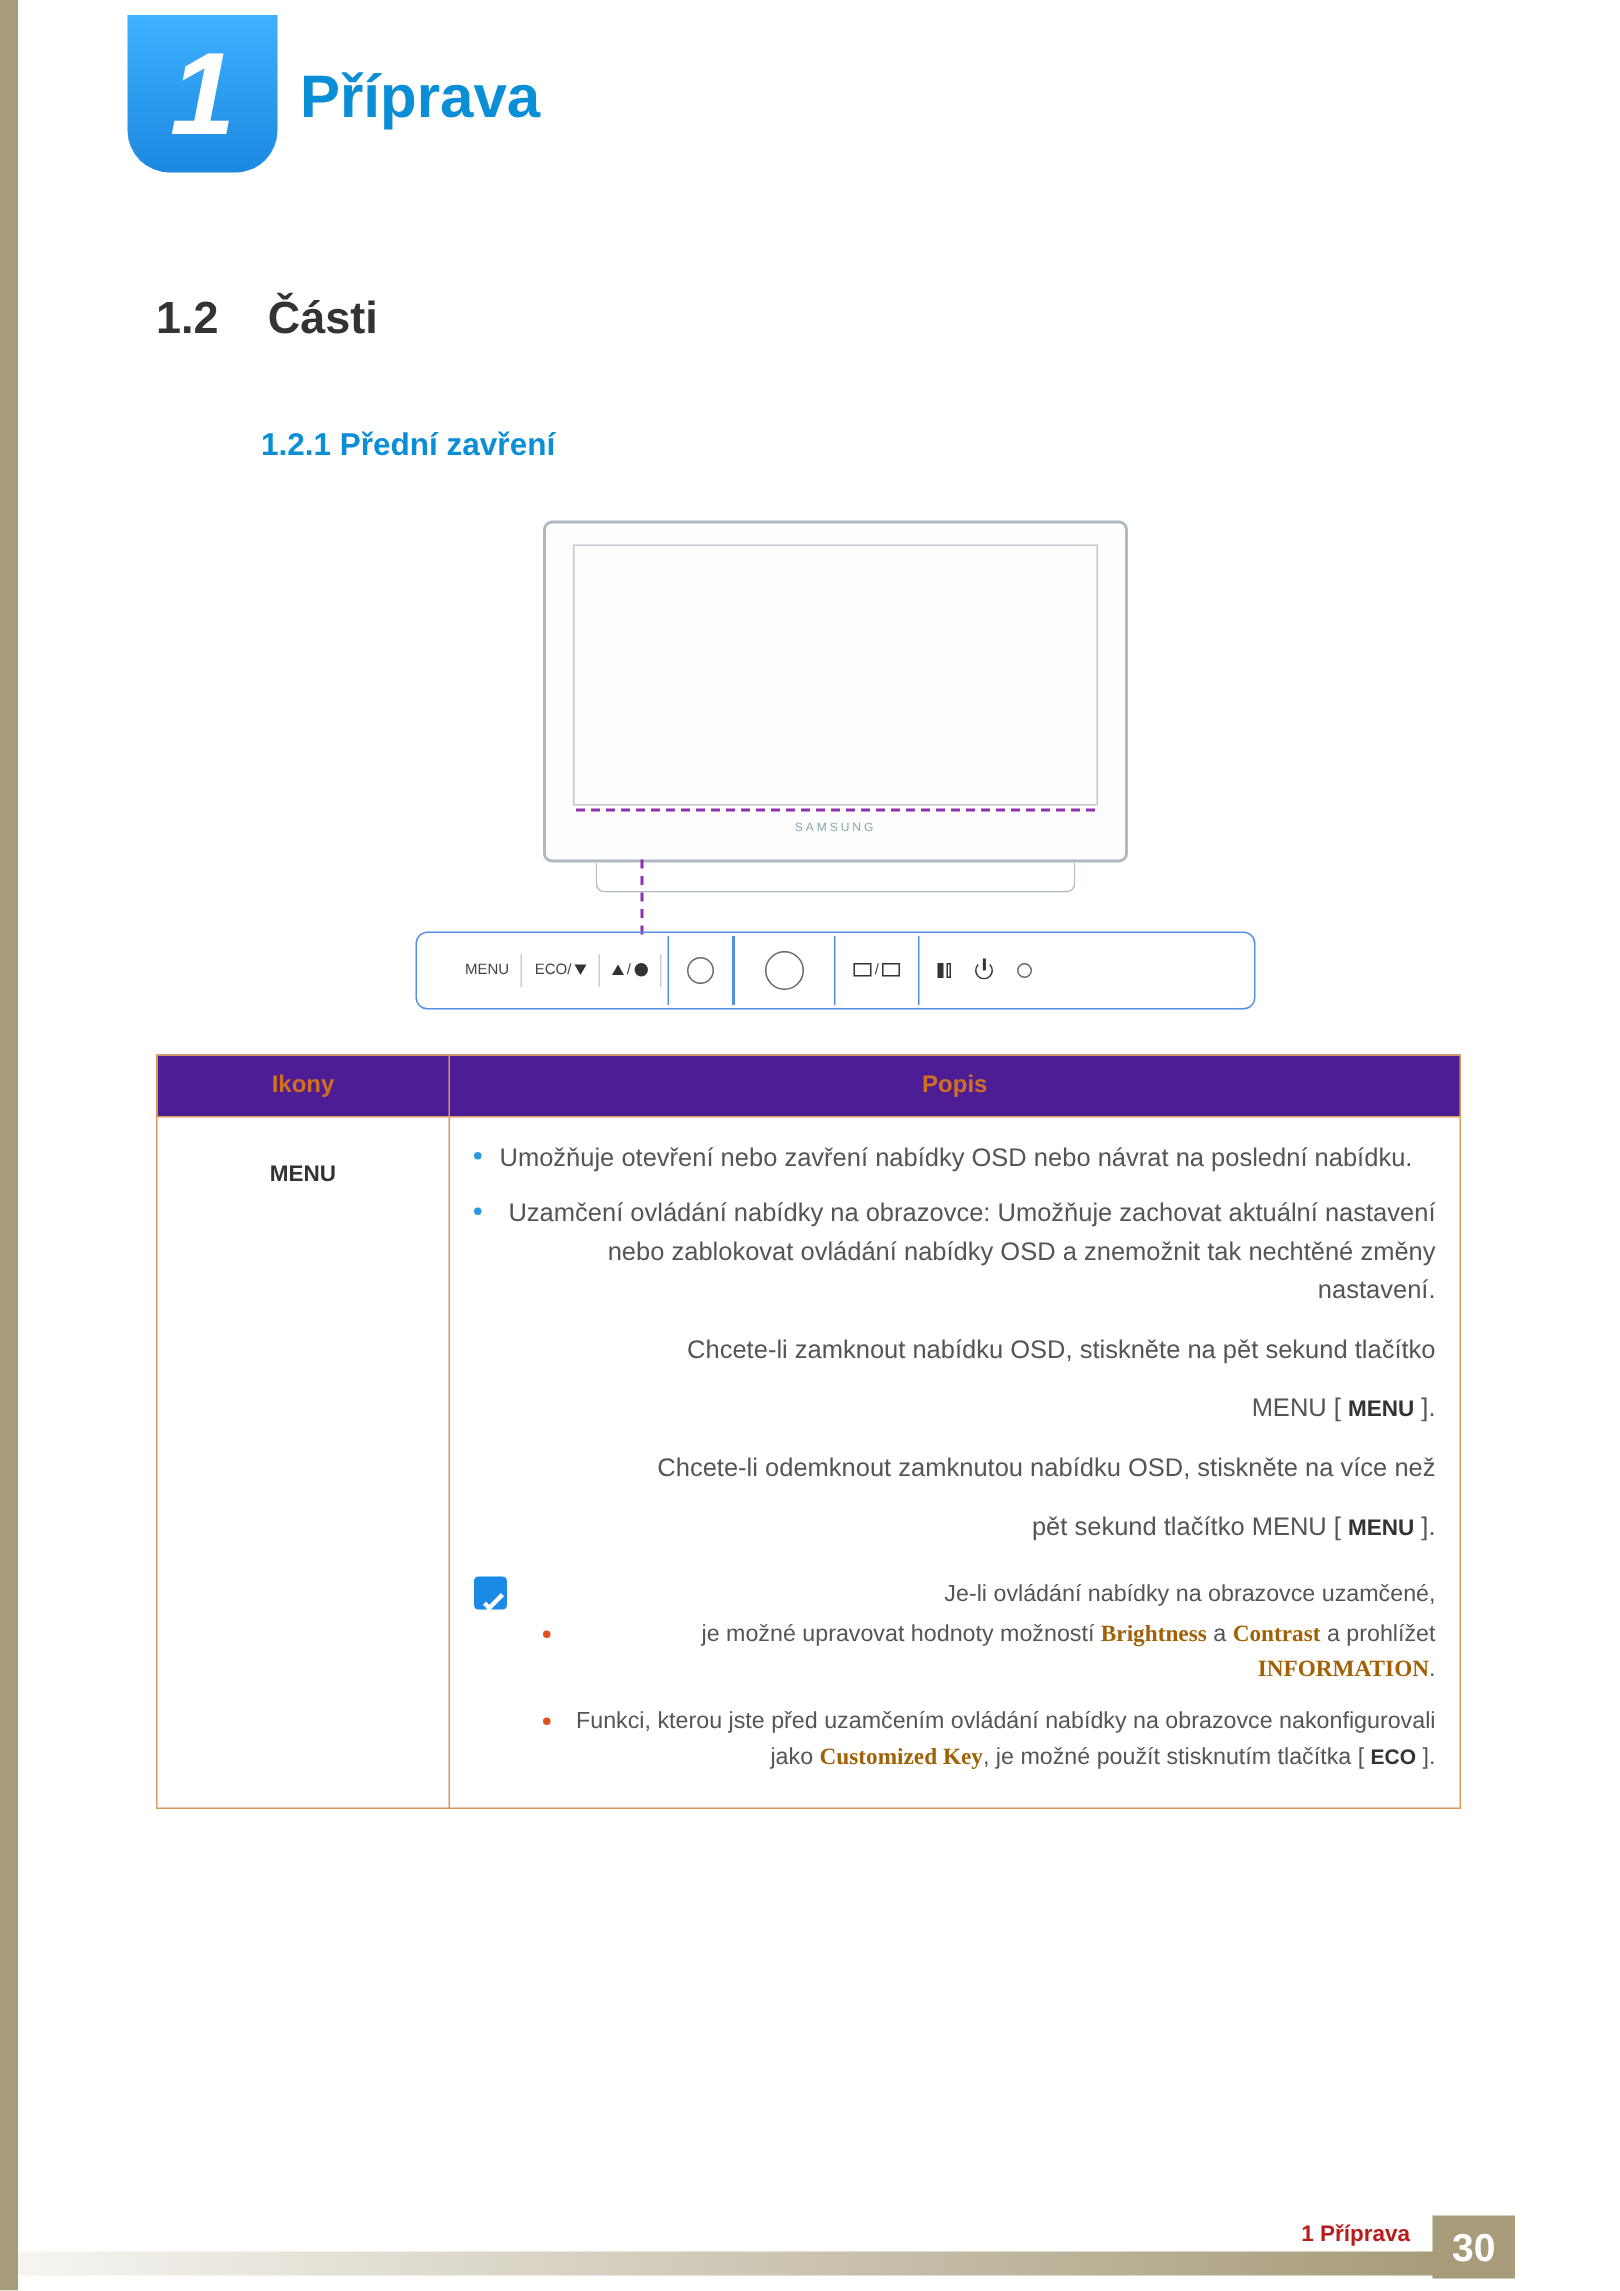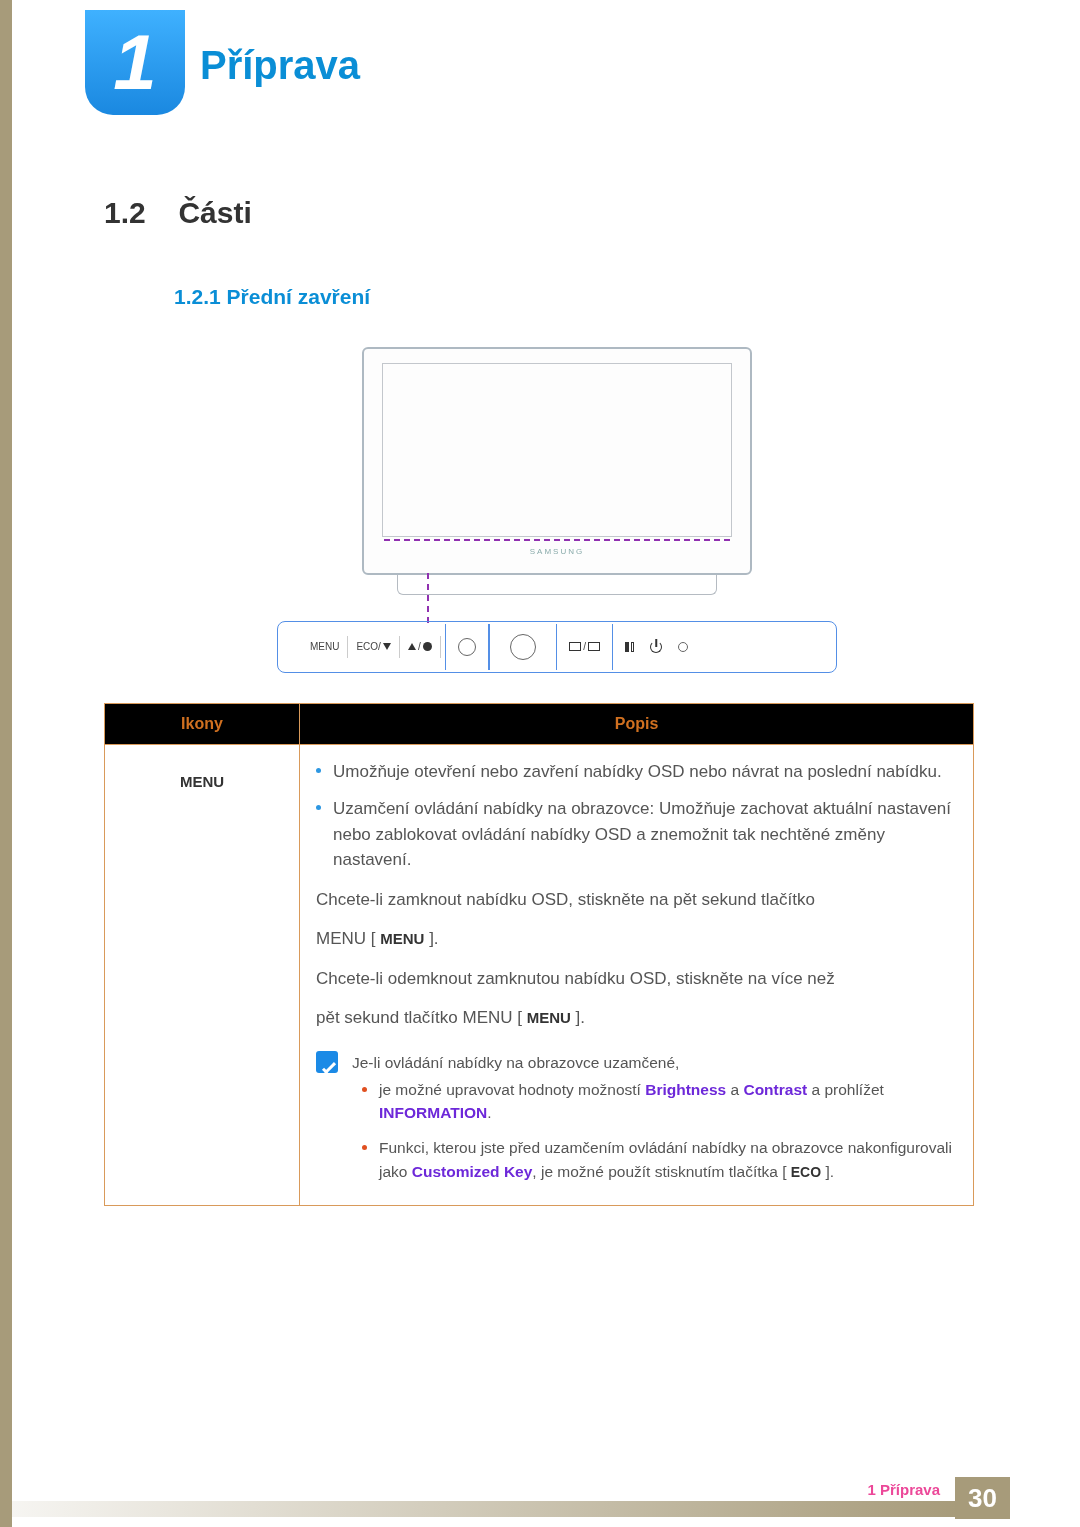--- a/index.html
+++ b/index.html
@@ -178,24 +178,24 @@
   
   .tbl {
     margin: 30px 0 0 104px;
     width: 870px;
     border-collapse: collapse;
   }
   .tbl th, .tbl td {
     border: 1px solid #d99a5a;
     padding: 10px 16px;
     vertical-align: top;
-    text-align: left;
+    text-align: right;
   }
   .tbl th {
-    background: #000000;
+    background: #4c1d95;
     color: #d07020;
     font-size: 16px;
     font-weight: bold;
     text-align: center;
     padding: 8px;
   }
   .tbl .ikony-col { width: 195px; text-align: center; font-weight: bold; color: #333; padding-top:24px;}
   .bullet-row { display: flex; gap: 12px; margin-bottom: 12px; margin-top: 4px; }
   .bullet-dot { width: 5px; height: 5px; background: #2d97e2; border-radius:50%; flex-shrink:0; margin-top:9px; }
   .red-dot { background:#e05020; }
@@ -203,39 +203,39 @@
   .menu-lbl { font-weight:bold; color:#333; font-size: 15px; }
   .eco-lbl  { font-weight:bold; color:#333; font-size: 14px; }
   .inner-note {
     display: flex;
     gap: 14px;
     margin-top: 20px;
   }
   .inner-note .note-icon { width:22px; height:22px; }
   .inner-note-content { flex:1; font-size: 15.5px; }
   .inner-note-content .bullet-row { margin-left:10px; }
-  .orange-b { color:#6d28d9; font-weight:bold; }
+  .orange-b { color:#a16207; font-weight:bold;font-family:Liberation Serif, serif; }
 
   .footer {
     position: absolute;
     bottom: 0; left: 0; right: 0;
     height: 55px;
   }
   .footer-band {
     position: absolute;
     right: 120px; left: 12px;
     bottom: 10px;
     height: 16px;
     background: linear-gradient(90deg, rgba(167,155,122,0.1), #a79b7a);
   }
   .footer-text {
     position: absolute;
     right: 140px;
     bottom: 26px;
-    color: #ec4899;
+    color: #b91c1c;
     font-size: 15px;
     font-weight: bold;
   }
   .footer-num {
     position: absolute;
     right: 70px; bottom: 8px;
     width: 55px; height: 42px;
     background: #a79b7a;
     color: #fff;
     font-size: 26px;

